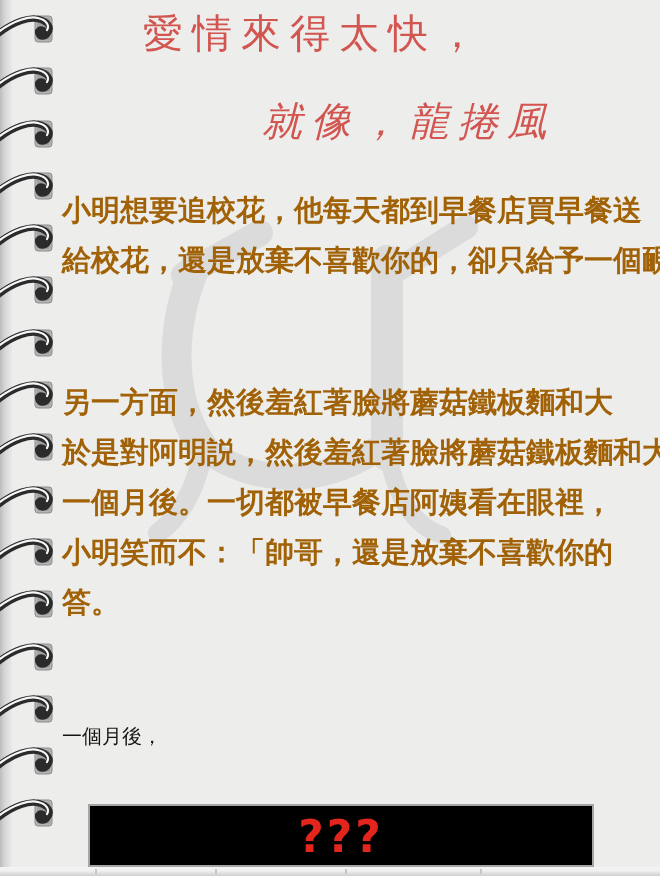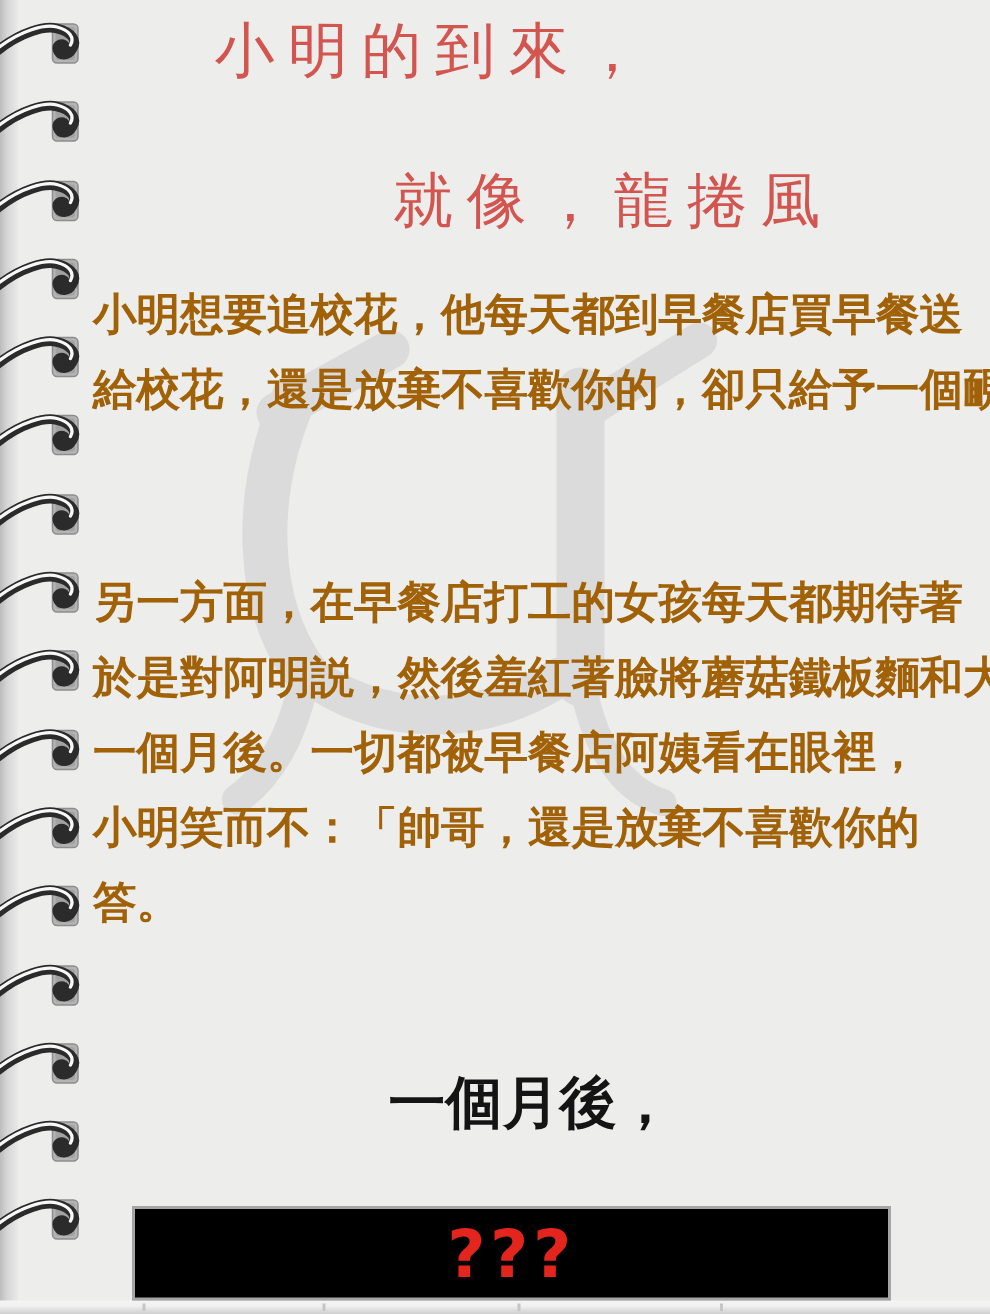--- a/index.html
+++ b/index.html
@@ -22,33 +22,32 @@
   .ring svg{display:block;}
   
   .watermark{position:absolute;left:140px;top:215px;}
   
   .handwrite{
     position:absolute;color:#d25550;
     font-family:"Liberation Serif",cursive;
     font-size:40px;line-height:52px;letter-spacing:9px;white-space:nowrap;
   }
   .hw1{left:143px;top:8px;}
-  .hw2{left:262px;top:108px;}
+  .hw2{left:262px;top:96px;font-style:italic;}
   
   .para{
     position:absolute;left:62px;width:584px;color:#a16207;
     font-weight:700;font-size:29px;line-height:50px;
   }
   .para .line{white-space:nowrap;}
   .p1{top:185px;}
   .p2{top:377px;}
   .interlude{
     position:absolute;left:62px;top:711px;width:584px;
-    color:#141414;font-weight:700;font-size:38px;line-height:50px;
-    text-align:center;
+    color:#141414;font-weight:400;font-size:20px;line-height:50px;
   }
   
   .mystery-box{
     position:absolute;left:88px;top:804px;width:506px;height:63px;
     box-sizing:border-box;background:#000;border:2px solid #a5a5a5;
     display:flex;align-items:center;justify-content:center;
   }
   .mystery-label{
     color:#e3251d;font-family:"DejaVu Sans","Liberation Sans",sans-serif;
     font-weight:700;font-size:44px;letter-spacing:3px;line-height:1;
@@ -205,32 +204,32 @@
       <div class="ring">
       <svg width="56" height="40" viewBox="0 0 56 40">
         <rect x="35" y="7" width="17" height="26" rx="3" fill="#b4b4b4" stroke="#8d8d8d" stroke-width="1"></rect>
         <rect x="37" y="9" width="13" height="22" rx="2" fill="#a2a2a2"></rect>
         <path d="M-2,25 C14,12 30,8 38,10 C48,12.5 52,18 48,24 C45.5,28.5 40,28.5 38.5,24.5 C37.5,21.5 40,19.5 43,21" fill="none" stroke="#2b2b2b" stroke-width="6.5" stroke-linecap="round"></path>
         <path d="M-2,23.5 C14,11 30,7 38,9 C46,11 50,16 47,21" fill="none" stroke="#f8f8f8" stroke-width="2.2" stroke-linecap="round"></path>
       </svg>
     </div>
     </div>
 
-  <div class="handwrite hw1">小明的到來，</div>
+  <div class="handwrite hw1">愛情來得太快，</div>
   <div class="handwrite hw2">就像，龍捲風</div>
 
   <div class="para p1">
 
   <div class="line">小明想要追校花，他每天都到早餐店買早餐送</div>
       <div class="line">給校花，還是放棄不喜歡你的，卻只給予一個靦</div>
     </div>
 
   <div class="para p2">
 
-  <div class="line">另一方面，在早餐店打工的女孩每天都期待著</div>
+  <div class="line">另一方面，然後羞紅著臉將蘑菇鐵板麵和大</div>
       <div class="line">於是對阿明説，然後羞紅著臉將蘑菇鐵板麵和大</div>
       <div class="line">一個月後。一切都被早餐店阿姨看在眼裡，</div>
       <div class="line">小明笑而不：「帥哥，還是放棄不喜歡你的</div>
       <div class="line">答。</div>
     </div>
 
   <div class="interlude">一個月後，</div>
 
   <div class="mystery-box">
     <span class="mystery-label">???</span>

